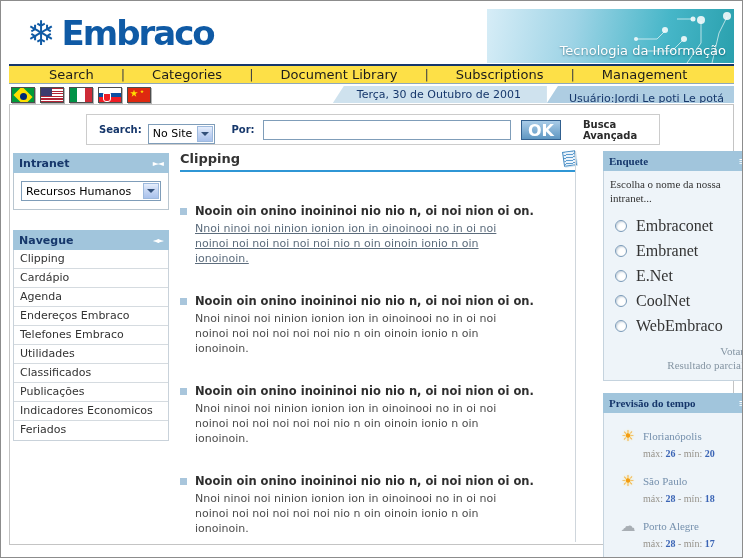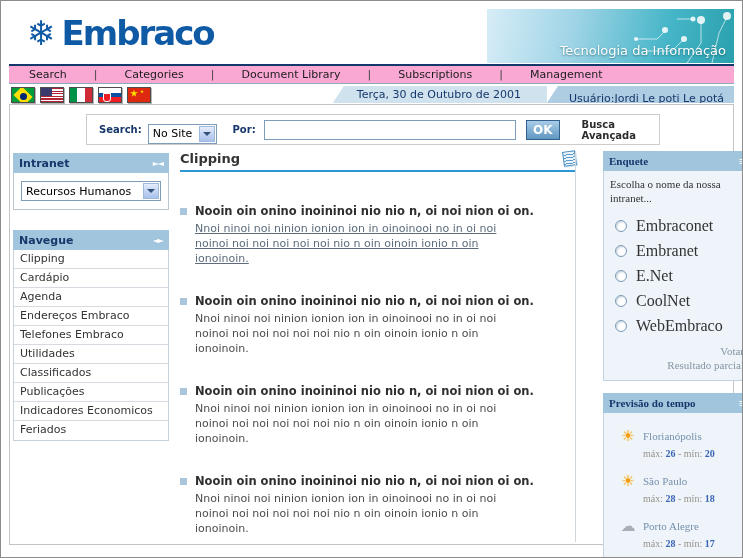--- a/index.html
+++ b/index.html
@@ -12,23 +12,23 @@
   .logo { position:absolute; left:18px; top:4px; display:flex; align-items:center; color:#0f5aa5; }
   .logo-mark { font-size:34px; line-height:34px; font-weight:bold; margin-right:6px; }
   .logo-text { font-size:34px; font-weight:bold; letter-spacing:-2px; }
   .banner-right { position:absolute; right:0; top:0; width:247px; height:54px;
     background:linear-gradient(100deg,#d7edf7 0%,#9fd4e6 35%,#46b6c8 72%,#2aa0ad 100%); overflow:hidden; }
   .banner-right svg { position:absolute; right:0; top:0; }
   .tagline { position:absolute; right:8px; bottom:5px; color:#fff; font-size:13px;
     text-shadow:0 1px 2px rgba(0,60,80,.55); }
 
   
-  .navbar { position:absolute; left:8px; right:8px; top:63px; height:20px; background:#f9a8d4;
+  .navbar { position:absolute; left:8px; right:8px; top:63px; height:20px; background:#fde047;
     border-top:2px solid #16376b; border-bottom:1px solid #8fa8ba; display:flex; align-items:center;
-    font-size:11px; color:#1c1c1c; padding-left:20px; }
+    font-size:13px; color:#1c1c1c; padding-left:40px; }
   .nav-tab { cursor:pointer; white-space:nowrap; }
   .nav-sep { margin:0 27px; color:#444; }
 
   
   .topbar { position:absolute; left:8px; right:8px; top:85px; height:17px; display:flex; align-items:center; }
   .flags { display:flex; gap:5px; margin-left:2px; }
   .flag { width:24px; height:16px; border:1px solid #4d4d4d; box-shadow:1px 1px 0 #b5b5b5; position:relative; overflow:hidden; cursor:pointer; }
   .flag-br { background:#009b3a; }
   .flag-br::before { content:""; position:absolute; left:5px; top:2px; width:12px; height:12px; background:#fedf00; transform:rotate(45deg) scaleX(1.25); }
   .flag-br::after { content:""; position:absolute; left:8px; top:5px; width:7px; height:7px; border-radius:50%; background:#002776; }
@@ -54,21 +54,21 @@
   .search-row { position:absolute; left:76px; top:9px; width:574px; height:31px; border:1px solid #cccccc;
     display:flex; align-items:center; padding-left:12px; font-size:10px; }
   .form-label { font-weight:bold; color:#16376b; }
   .select { display:flex; align-items:center; border:1px solid #7f9db9; background:#fff; height:20px; font-size:11px; color:#000; padding-left:4px; position:relative; }
   .select-scope { width:80px; margin-left:6px;margin-top:8px; }
   .select .arrow-btn { position:absolute; right:1px; top:1px; bottom:1px; width:16px;
     background:linear-gradient(#e6eefc,#c6d6f3 45%,#aac2ec); border:1px solid #9db9dd; display:flex; align-items:center; justify-content:center; }
   .select .arrow-btn::after { content:""; border:4px solid transparent; border-top:4px solid #33507a; margin-top:4px; }
   .search-input { width:296px; height:20px; margin-left:8px; border:1px solid #7f9db9; font-size:11px; padding:0 3px; outline:none; }
   .ok-btn { height:20px; margin-left:10px; padding:0 6px; background:linear-gradient(#a9cce8,#5f97c2); border:1px solid #31608f;
-    color:#fff; font-weight:bold; font-size:12px; cursor:pointer; font-family:inherit; }
+    color:#fff; font-weight:bold; font-size:16px; cursor:pointer; font-family:inherit; }
   .advanced { margin-left:22px; color:#2b2b2b; font-weight:bold; font-size:10px; cursor:pointer; }
   .por-label { margin-left:16px; }
 
   
   .left-col  { position:absolute; left:3px; top:48px; width:126px; }
   .center-col{ position:absolute; left:170px; top:46px; width:396px; }
   .right-col { position:absolute; left:565px; top:46px; bottom:2px; width:182px; border-left:1px solid #cfd6dc; padding-left:27px;font-family:Liberation Serif, serif; }
 
   .panel-header { height:20px; background:#a1c5dc; display:flex; align-items:center; justify-content:space-between;
     padding:0 6px; font-size:11px; font-weight:bold; color:#16376b; }

